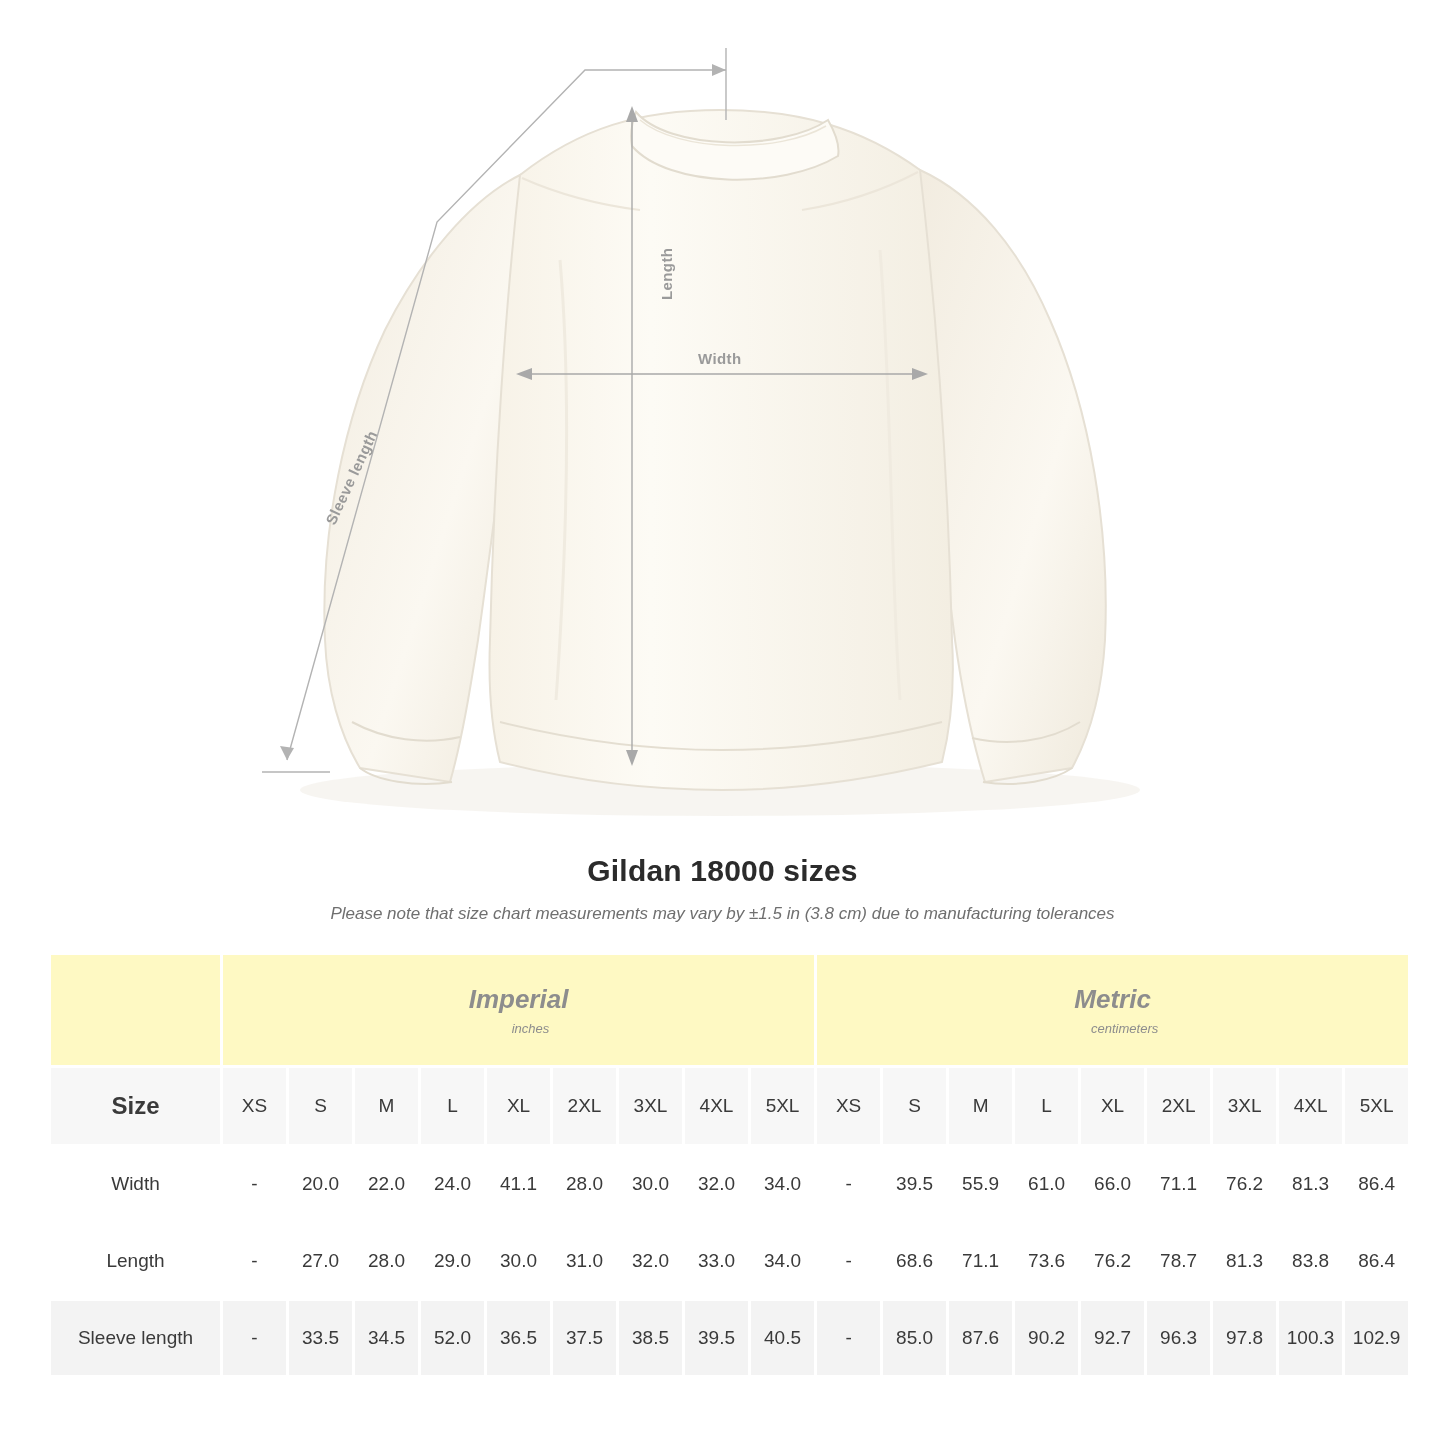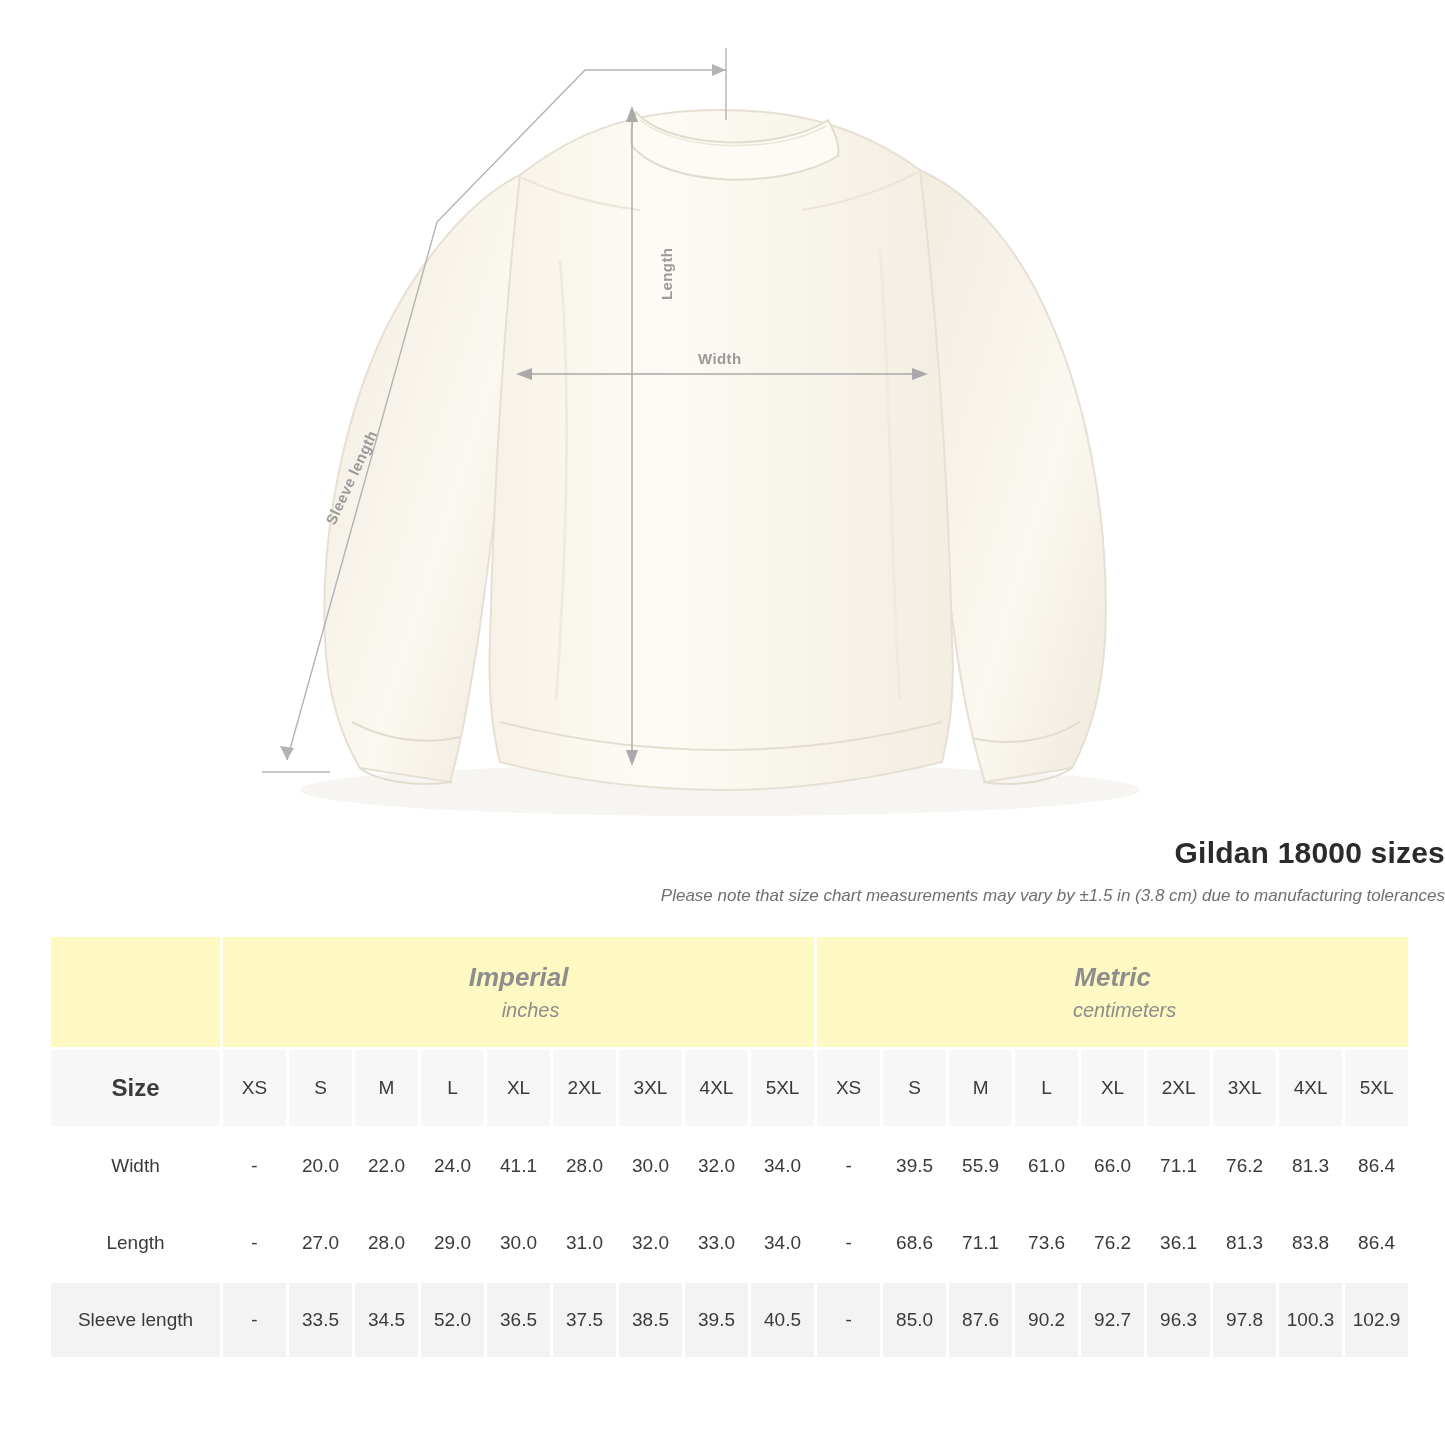--- a/index.html
+++ b/index.html
@@ -47,22 +47,22 @@
     white-space: nowrap;
   }
   .dim-label.sleeve {
     transform: rotate(-65deg);
     transform-origin: left top;
     white-space: nowrap;
   }
 
   
   .title-block {
-    text-align: right;
-    margin-top: 6px;
+    text-align: center;
+    margin-top: 24px;
   }
   .chart-title {
     font-size: 30px;
     font-weight: bold;
     color: #2b2b2b;
     letter-spacing: 0.2px;
   }
   .chart-note {
     margin-top: 16px;
     font-size: 17px;
@@ -94,21 +94,21 @@
     height: 110px;
     vertical-align: middle;
   }
   .unit-head .unit-name {
     font-size: 26px;
     font-style: italic;
     font-weight: bold;
     color: #8d8d8d;
   }
   .unit-head .unit-sub {
-    font-size: 20px;
+    font-size: 13px;
     font-style: italic;
     color: #8d8d8d;
     margin-top: 6px;
     padding-left: 24px;
   }
 
   .hdr-row td {
     background: #f7f7f7;
     height: 76px;
     font-size: 20px;
@@ -316,21 +316,21 @@
           <td>30.0</td>
           <td>31.0</td>
           <td>32.0</td>
           <td>33.0</td>
           <td>34.0</td>
           <td>-</td>
           <td>68.6</td>
           <td>71.1</td>
           <td>73.6</td>
           <td>76.2</td>
-          <td>36.1</td>
+          <td>78.7</td>
           <td>81.3</td>
           <td>83.8</td>
           <td>86.4</td>
         </tr>
 
         <tr class="row-odd">
           <td class="rowhead">Sleeve length</td>
           <td>-</td>
           <td>33.5</td>
           <td>34.5</td>

